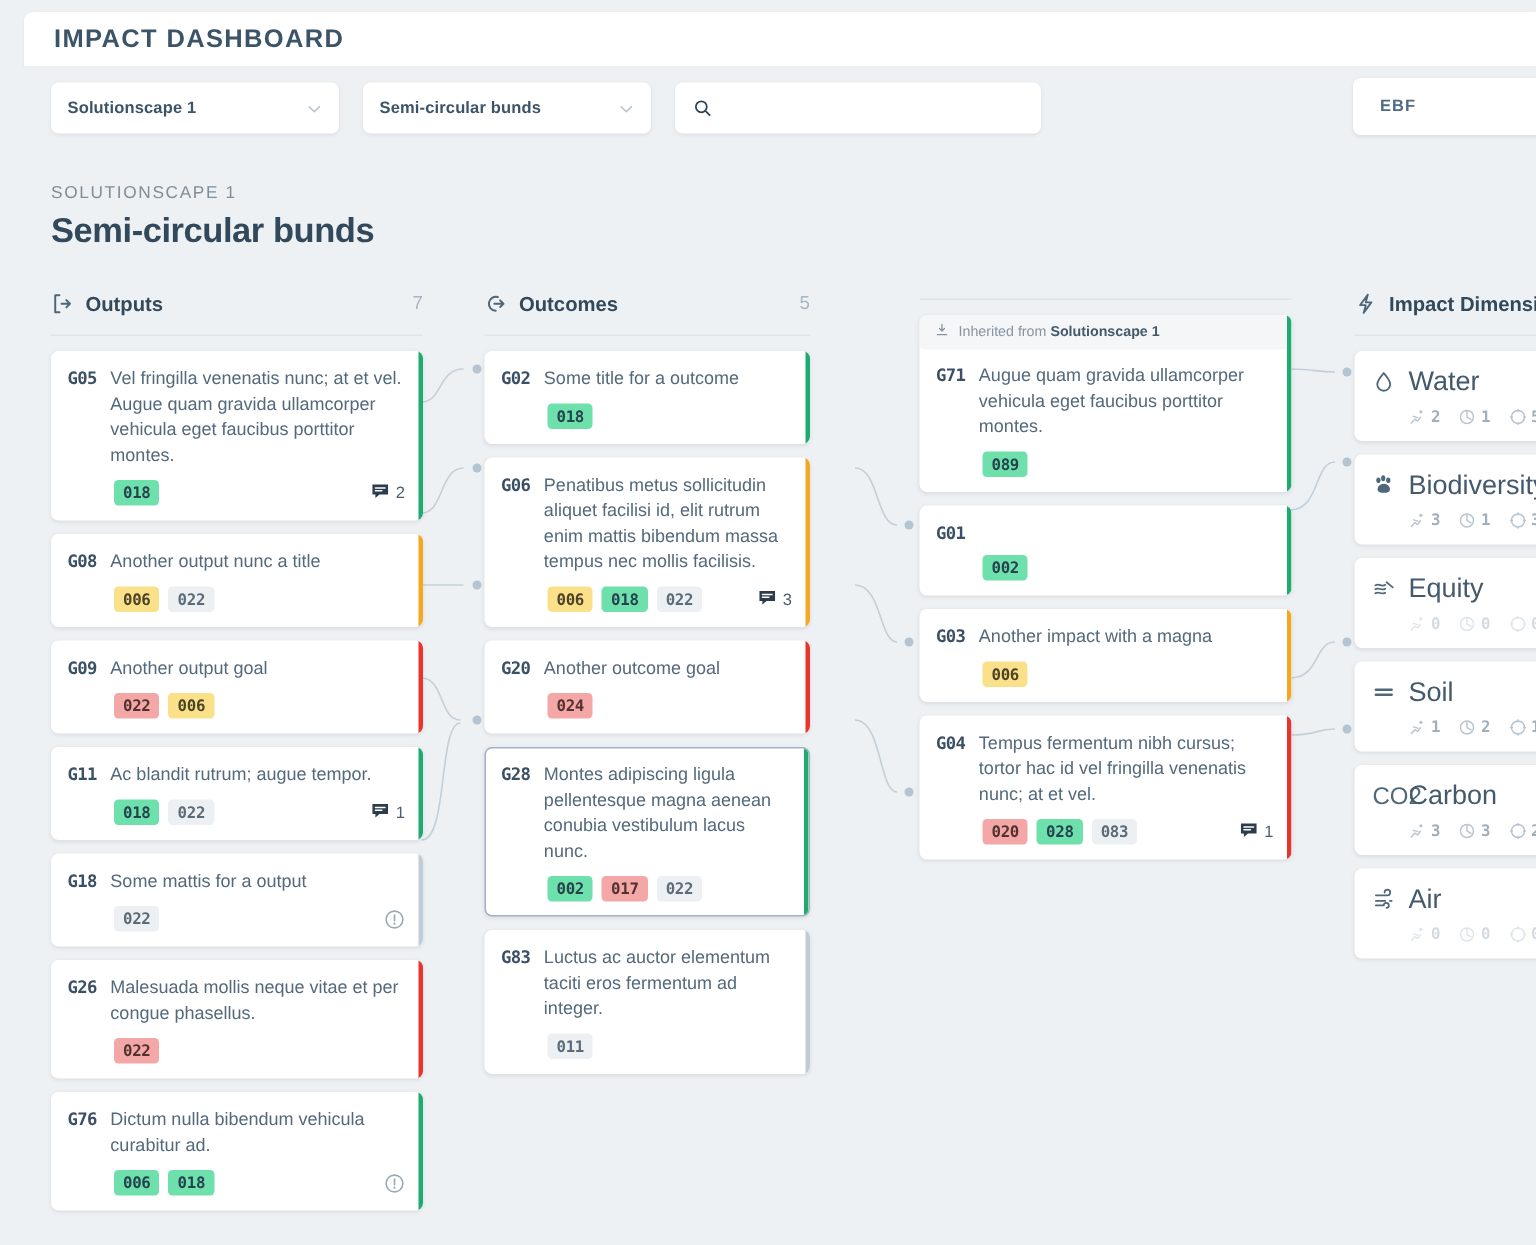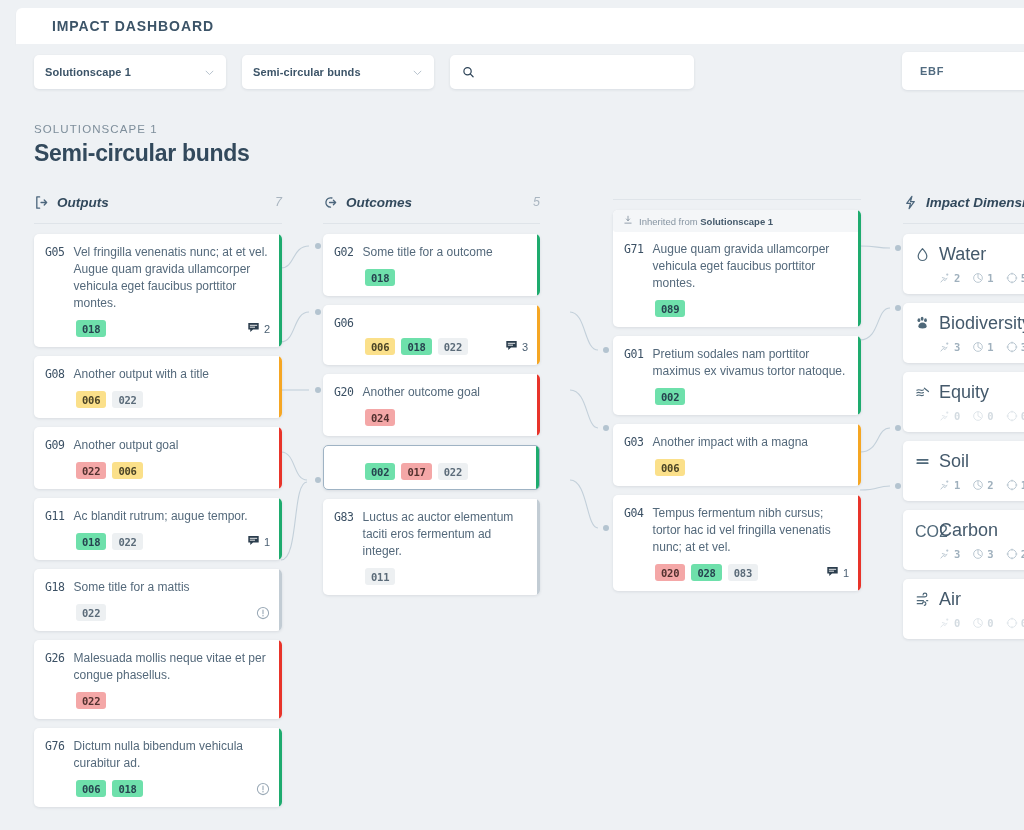--- a/index.html
+++ b/index.html
@@ -13,22 +13,22 @@
 
   
   .topbar {
     position:absolute; left:16px; top:8px; right:0; height:36px;
     background:#ffffff;
     border-top-left-radius:6px;
     display:flex; align-items:center;
     box-shadow: 0 1px 2px rgba(16,36,56,.06);
   }
   .topbar-title {
-    margin-left:36px;
-    font-size:14px; font-weight:700; letter-spacing:.9px;
+    margin-left:20px;
+    font-size:17px; font-weight:700; letter-spacing:.9px;
     color:#3c5468;
   }
 
   
   .toolbar {
     position:absolute; left:16px; top:44px; right:0; height:56px;
     background:#eef1f4;
     display:flex; align-items:center; gap:16px;
     padding:0 18px;
   }
@@ -65,21 +65,21 @@
   .ptitle {
     margin-top:5px;
     font-size:23px; font-weight:700; color:#32495c; letter-spacing:-.3px;
   }
 
   
   .board { position:absolute; left:0; top:190px; right:0; bottom:0; }
   .col { position:absolute; top:0; }
   .col-head {
     display:flex; align-items:center; height:24px;
-    font-size:13.5px; font-weight:700; color:#32495c;font-style:italic;
+    font-size:13.5px; font-weight:700; color:#32495c;
   }
   .col-head .hicon { width:15px; height:15px; margin-right:8px; color:#4c667c; flex:none; }
   .col-count { margin-left:auto; font-size:12.5px; font-weight:400; color:#a9b5c0; }
   .col-rule { height:1px; background:#dfe4e9; margin-top:9px; }
   .col-body { position:relative; margin-top:10px; }
 
   
   .card {
     position:relative; background:#fff; border-radius:5px;
     margin-bottom:9px; padding:10px 12px 10px 11px;
@@ -93,21 +93,21 @@
   .inherit {
     display:flex; align-items:center; gap:6px;
     background:#f4f6f8; border-radius:3px;
     margin:-10px -12px 9px -11px; padding:5px 10px;
     font-size:9.5px; color:#8795a2;
   }
   .inherit b { color:#44596b; font-weight:700; }
   .inherit svg { width:10px; height:10px; color:#8795a2; flex:none; }
   .cardrow { display:flex; gap:9px; }
   .gid {
-    font-size:11.5px; font-weight:400; color:#3b5064; flex:none;
+    font-size:11.5px; font-weight:700; color:#3b5064; flex:none;
     font-family:"DejaVu Sans Mono", monospace; letter-spacing:-.4px; padding-top:1px;
   }
   .ctext { font-size:12px; line-height:17px; color:#54697b; }
   .tags { display:flex; gap:6px; margin-top:8px; padding-left:31px; }
   .tag {
     font-size:10.5px; font-weight:700; padding:2.5px 6px; border-radius:3px;
     font-family:"DejaVu Sans Mono", monospace; letter-spacing:-.2px;
   }
   .t-green  { background:#6ee0ab; color:#26424f; }
   .t-yellow { background:#fbe08a; color:#4a4326; }
@@ -231,21 +231,21 @@
                     <path d="M1.6 2.4h12.8v8.2H7.4L4 13.6v-3H1.6z" fill="currentColor"></path>
                     <path d="M4 5.3h8M4 7.6h5.4" stroke="#fff" stroke-width="1.1" stroke-linecap="round"></path>
                   </svg></span>2</span>
             </span>
           </div>
         </div>
         <div class="card">
           <div class="edge" style="background:#f5a623"></div>
           <div class="cardrow">
             <span class="gid">G08</span>
-            <span class="ctext">Another output with a title</span>
+            <span class="ctext">Another output nunc a title</span>
           </div>
           <div class="tags">
             <span class="tag t-yellow">006</span>
             <span class="tag t-gray">022</span>
             <span class="meta"></span>
           </div>
         </div>
         <div class="card">
           <div class="edge" style="background:#e8342a"></div>
           <div class="cardrow">
@@ -272,21 +272,21 @@
                     <path d="M1.6 2.4h12.8v8.2H7.4L4 13.6v-3H1.6z" fill="currentColor"></path>
                     <path d="M4 5.3h8M4 7.6h5.4" stroke="#fff" stroke-width="1.1" stroke-linecap="round"></path>
                   </svg></span>1</span>
             </span>
           </div>
         </div>
         <div class="card">
           <div class="edge" style="background:#c2ccd4"></div>
           <div class="cardrow">
             <span class="gid">G18</span>
-            <span class="ctext">Some title for a mattis</span>
+            <span class="ctext">Some mattis for a output</span>
           </div>
           <div class="tags">
             <span class="tag t-gray">022</span>
             <span class="meta">
               <span class="info"><svg viewBox="0 0 16 16">
                   <circle cx="8" cy="8" r="6.4" fill="none" stroke="currentColor" stroke-width="1.2"></circle>
                   <path d="M8 4.6v4.2" stroke="currentColor" stroke-width="1.3" stroke-linecap="round"></path>
                   <circle cx="8" cy="11.2" r=".85" fill="currentColor"></circle>
                 </svg></span>
             </span>
@@ -343,20 +343,21 @@
           </div>
           <div class="tags">
             <span class="tag t-green">018</span>
             <span class="meta"></span>
           </div>
         </div>
         <div class="card">
           <div class="edge" style="background:#f5a623"></div>
           <div class="cardrow">
             <span class="gid">G06</span>
+            <span class="ctext">Penatibus metus sollicitudin aliquet facilisi id, elit rutrum enim mattis bibendum massa tempus nec mollis facilisis.</span>
           </div>
           <div class="tags">
             <span class="tag t-yellow">006</span>
             <span class="tag t-green">018</span>
             <span class="tag t-gray">022</span>
             <span class="meta">
               <span class="cmt"><span><svg viewBox="0 0 16 16">
                     <path d="M1.6 2.4h12.8v8.2H7.4L4 13.6v-3H1.6z" fill="currentColor"></path>
                     <path d="M4 5.3h8M4 7.6h5.4" stroke="#fff" stroke-width="1.1" stroke-linecap="round"></path>
                   </svg></span>3</span>
@@ -369,20 +370,24 @@
             <span class="gid">G20</span>
             <span class="ctext">Another outcome goal</span>
           </div>
           <div class="tags">
             <span class="tag t-red">024</span>
             <span class="meta"></span>
           </div>
         </div>
         <div class="card selected">
           <div class="edge" style="background:#1eab6e"></div>
+          <div class="cardrow">
+            <span class="gid">G28</span>
+            <span class="ctext">Montes adipiscing ligula pellentesque magna aenean conubia vestibulum lacus nunc.</span>
+          </div>
           <div class="tags">
             <span class="tag t-green">002</span>
             <span class="tag t-red">017</span>
             <span class="tag t-gray">022</span>
             <span class="meta"></span>
           </div>
         </div>
         <div class="card">
           <div class="edge" style="background:#c2ccd4"></div>
           <div class="cardrow">
@@ -414,21 +419,20 @@
           </div>
           <div class="tags">
             <span class="tag t-green">089</span>
             <span class="meta"></span>
           </div>
         </div>
         <div class="card">
           <div class="edge" style="background:#1eab6e"></div>
           <div class="cardrow">
             <span class="gid">G01</span>
-            <span class="ctext">Pretium sodales nam porttitor maximus ex vivamus tortor natoque.</span>
           </div>
           <div class="tags">
             <span class="tag t-green">002</span>
             <span class="meta"></span>
           </div>
         </div>
         <div class="card">
           <div class="edge" style="background:#f5a623"></div>
           <div class="cardrow">
             <span class="gid">G03</span>

